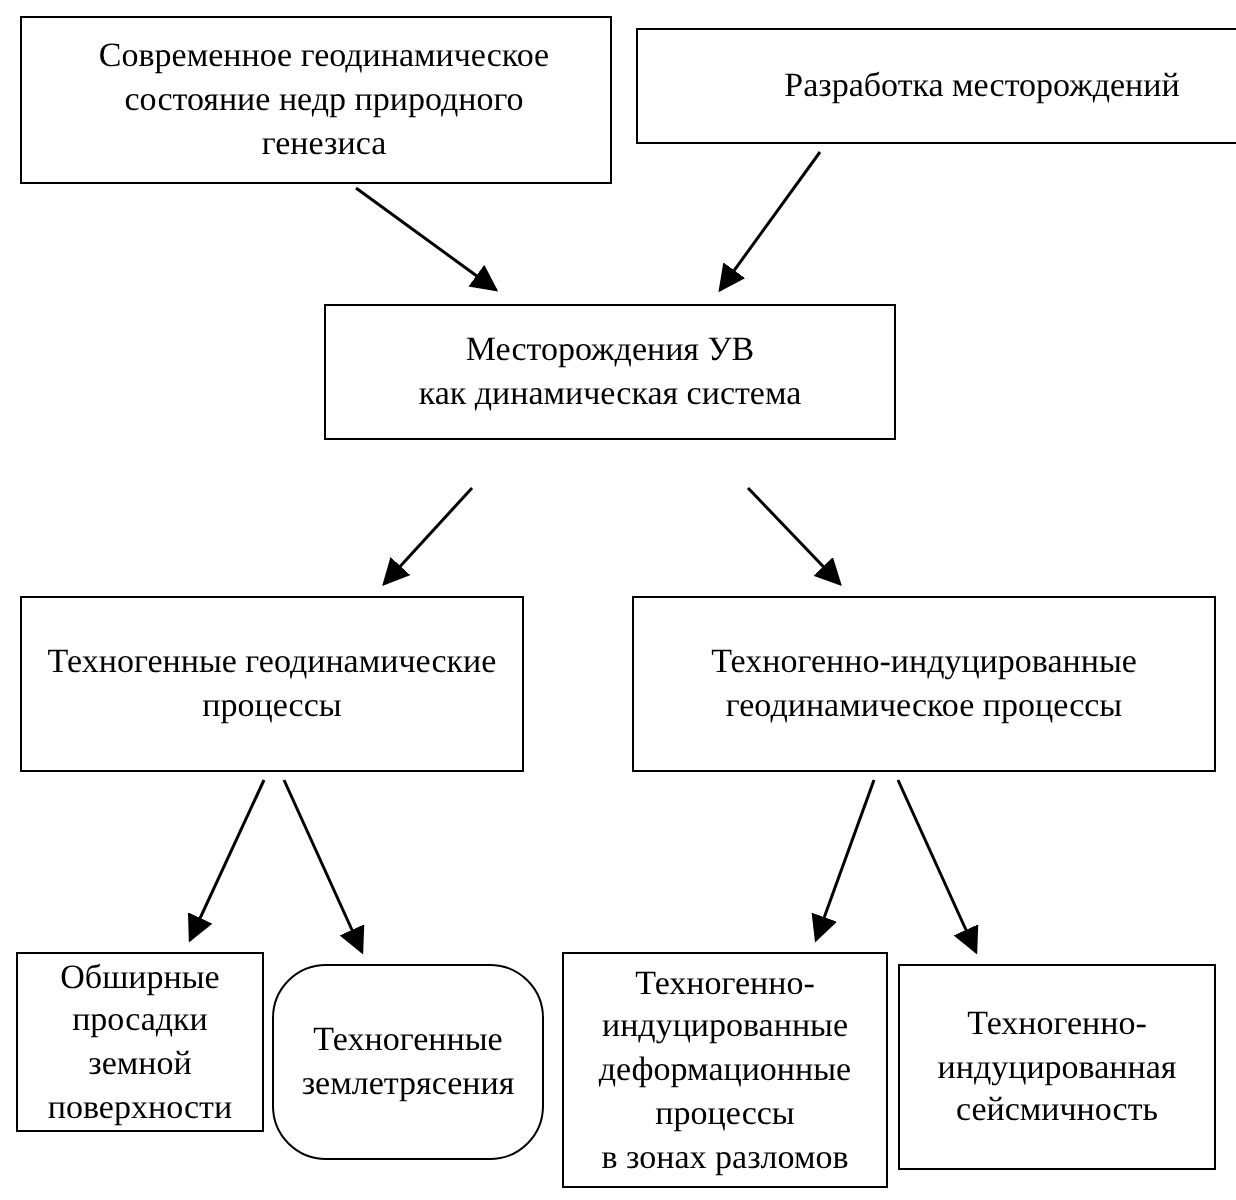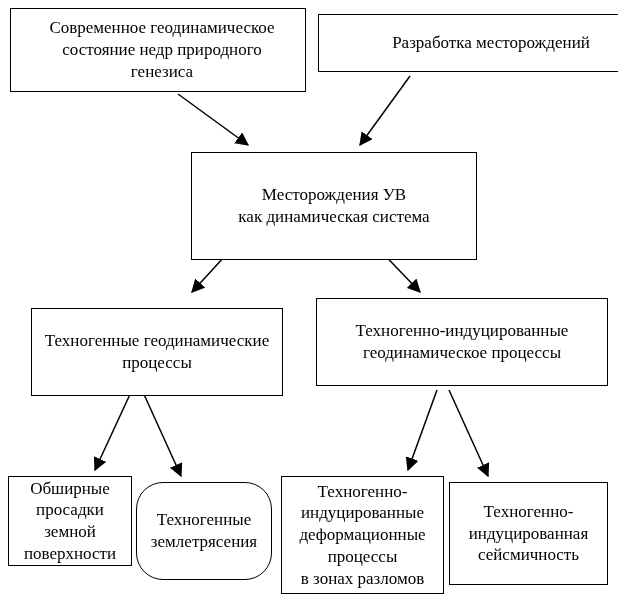--- a/index.html
+++ b/index.html
@@ -34,22 +34,22 @@
     text-align: center;
     font-size: 17px;
     line-height: 1.28;
     color: #000000;
     white-space: pre-line;
     padding: 2px 4px;
   }
   
   #n-natural      { left: 10px;  top: 8px;   width: 296px; height: 84px; padding-left: 12px; }
   #n-development  { left: 318px; top: 14px;  width: 346px; height: 58px; }
-  #n-fields       { left: 162px; top: 152px; width: 286px; height: 108px; margin-left: 29px; }
-  #n-technogenic  { left: 10px;  top: 308px; width: 252px; height: 88px; margin-left: 21px; }
+  #n-fields       { left: 162px; top: 152px; width: 286px; height: 68px; }
+  #n-technogenic  { left: 10px;  top: 298px; width: 252px; height: 88px; }
   #n-induced      { left: 316px; top: 298px; width: 292px; height: 88px; }
   #n-subsidence   { left: 8px;   top: 476px; width: 124px; height: 90px; }
   #n-earthquakes  { left: 136px; top: 482px; width: 136px; height: 98px; border-radius: 27px; }
   #n-deformation  { left: 281px; top: 476px; width: 163px; height: 118px; }
   #n-seismicity   { left: 449px; top: 482px; width: 159px; height: 103px; }
 </style>
 </head>
 <body>
 
 <div class="canvas">

